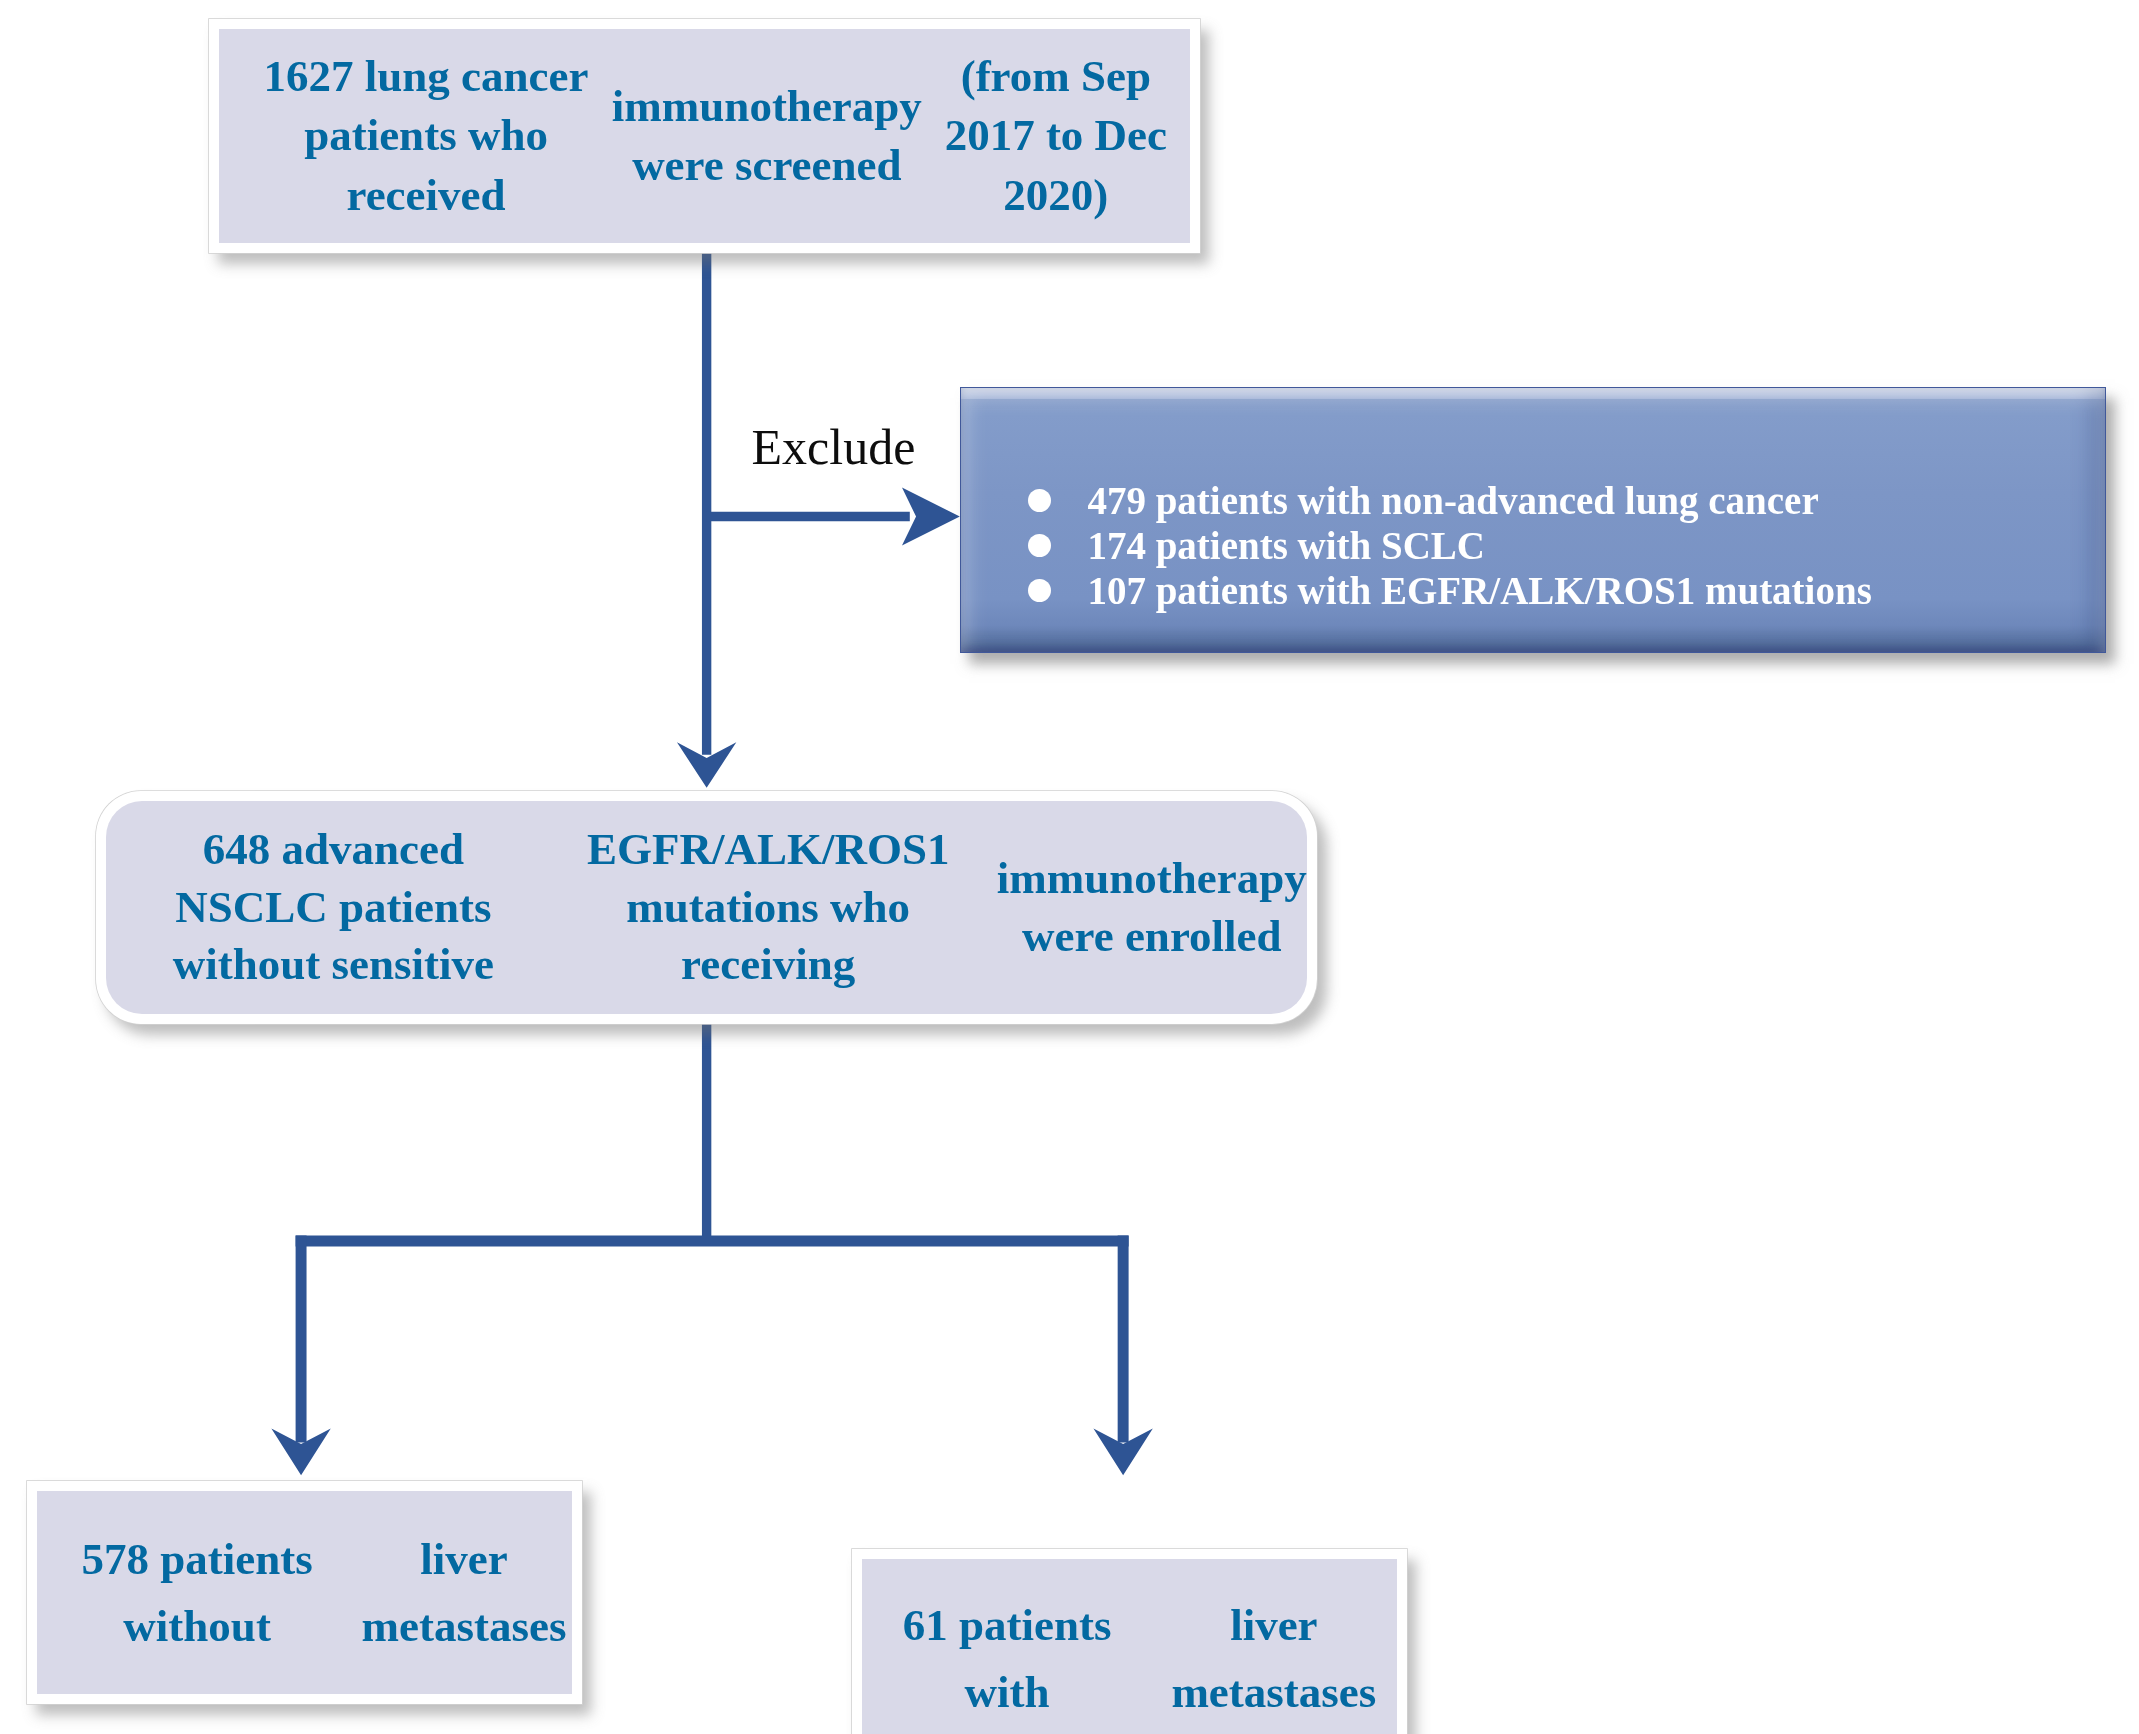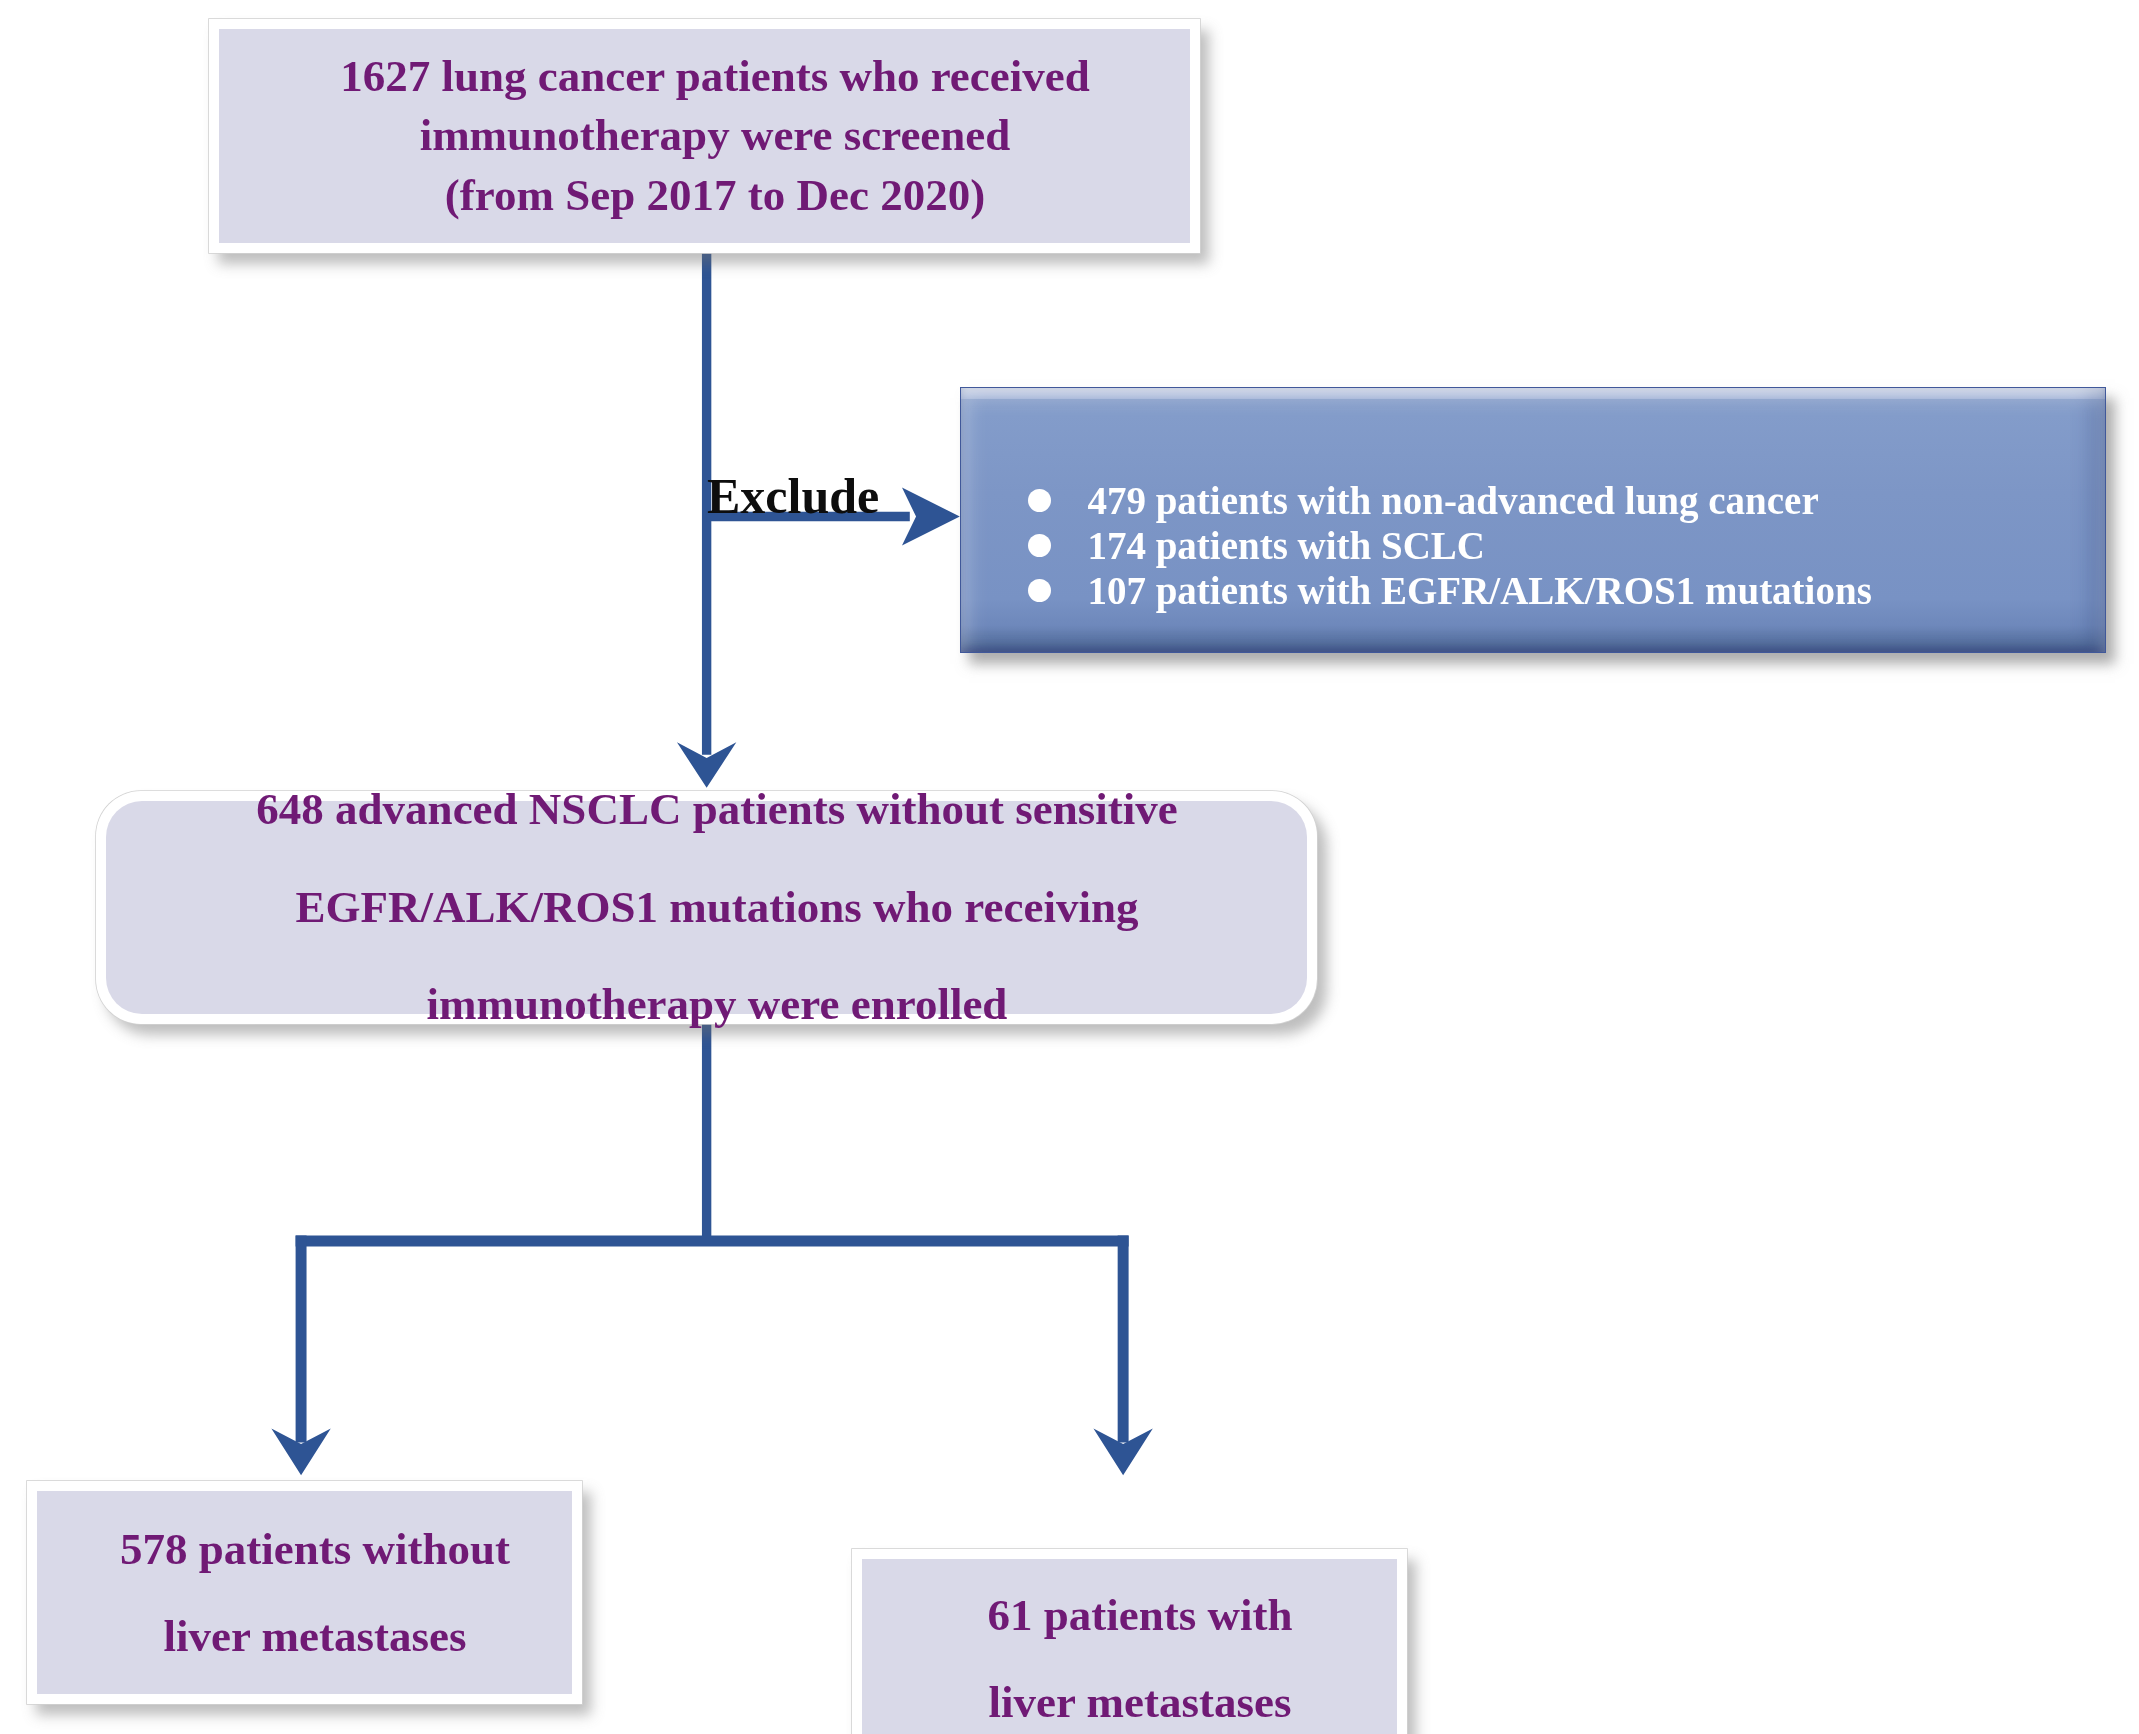--- a/index.html
+++ b/index.html
@@ -20,41 +20,41 @@
   .frame-box{
     position:absolute;
     background:#ffffff;
     padding:10.2px;
     box-shadow:0 0 0 0.8px #d2d2d2, 9.4px 11px 12.5px rgba(110,110,110,.45);
     box-sizing:border-box;
   }
   .frame-box .fill{
     width:100%;height:100%;
     background:#d9d9e8;
-    display:flex;flex-direction:column;justify-content:center;align-items:center;
+    display:flex;flex-direction:row;justify-content:center;align-items:center;
     text-align:center;
-    color:#701a75;
+    color:#0369a1;
     font-weight:700;
     box-sizing:border-box;
     padding-left:21px;
   }
   .rounded{border-radius:45px;}
   .rounded .fill{border-radius:36px;gap:40px;}
   .box-screened{left:209px;top:19px;width:991px;height:234px;}
   .box-screened .fill{font-size:45px;line-height:1.32;}
   .box-enrolled{left:96px;top:791px;width:1221px;height:233px;}
   .box-enrolled .fill{font-size:45px;line-height:1.28;}
   .box-no-liver{left:27px;top:1481px;width:555px;height:223px;}
   .box-liver{left:852px;top:1549px;width:555px;height:219px;}
   .box-no-liver .fill,.box-liver .fill{font-size:45px;line-height:1.48;gap:20px;}
   
   .exclude-label{
-    position:absolute;left:707px;top:467px;width:253px;
-    text-align:left;
-    font-size:50px;font-weight:700;color:#0d0d0d;
+    position:absolute;left:707px;top:418px;width:253px;
+    text-align:center;
+    font-size:50px;font-weight:400;color:#0d0d0d;
   }
   
   .exclude-box{
     position:absolute;left:960px;top:387px;width:1146px;height:266px;
     box-sizing:border-box;
     background:linear-gradient(180deg,
       #d6dff0 0%, #a2b4da 4%, #829bc9 0, #839cca 10%,
       #7d96c6 40%, #7892c4 80%, #6e88bb 90%, #56709f 97%, #475d96 100%);
     border:0.8px solid #40589a;
     box-shadow:

